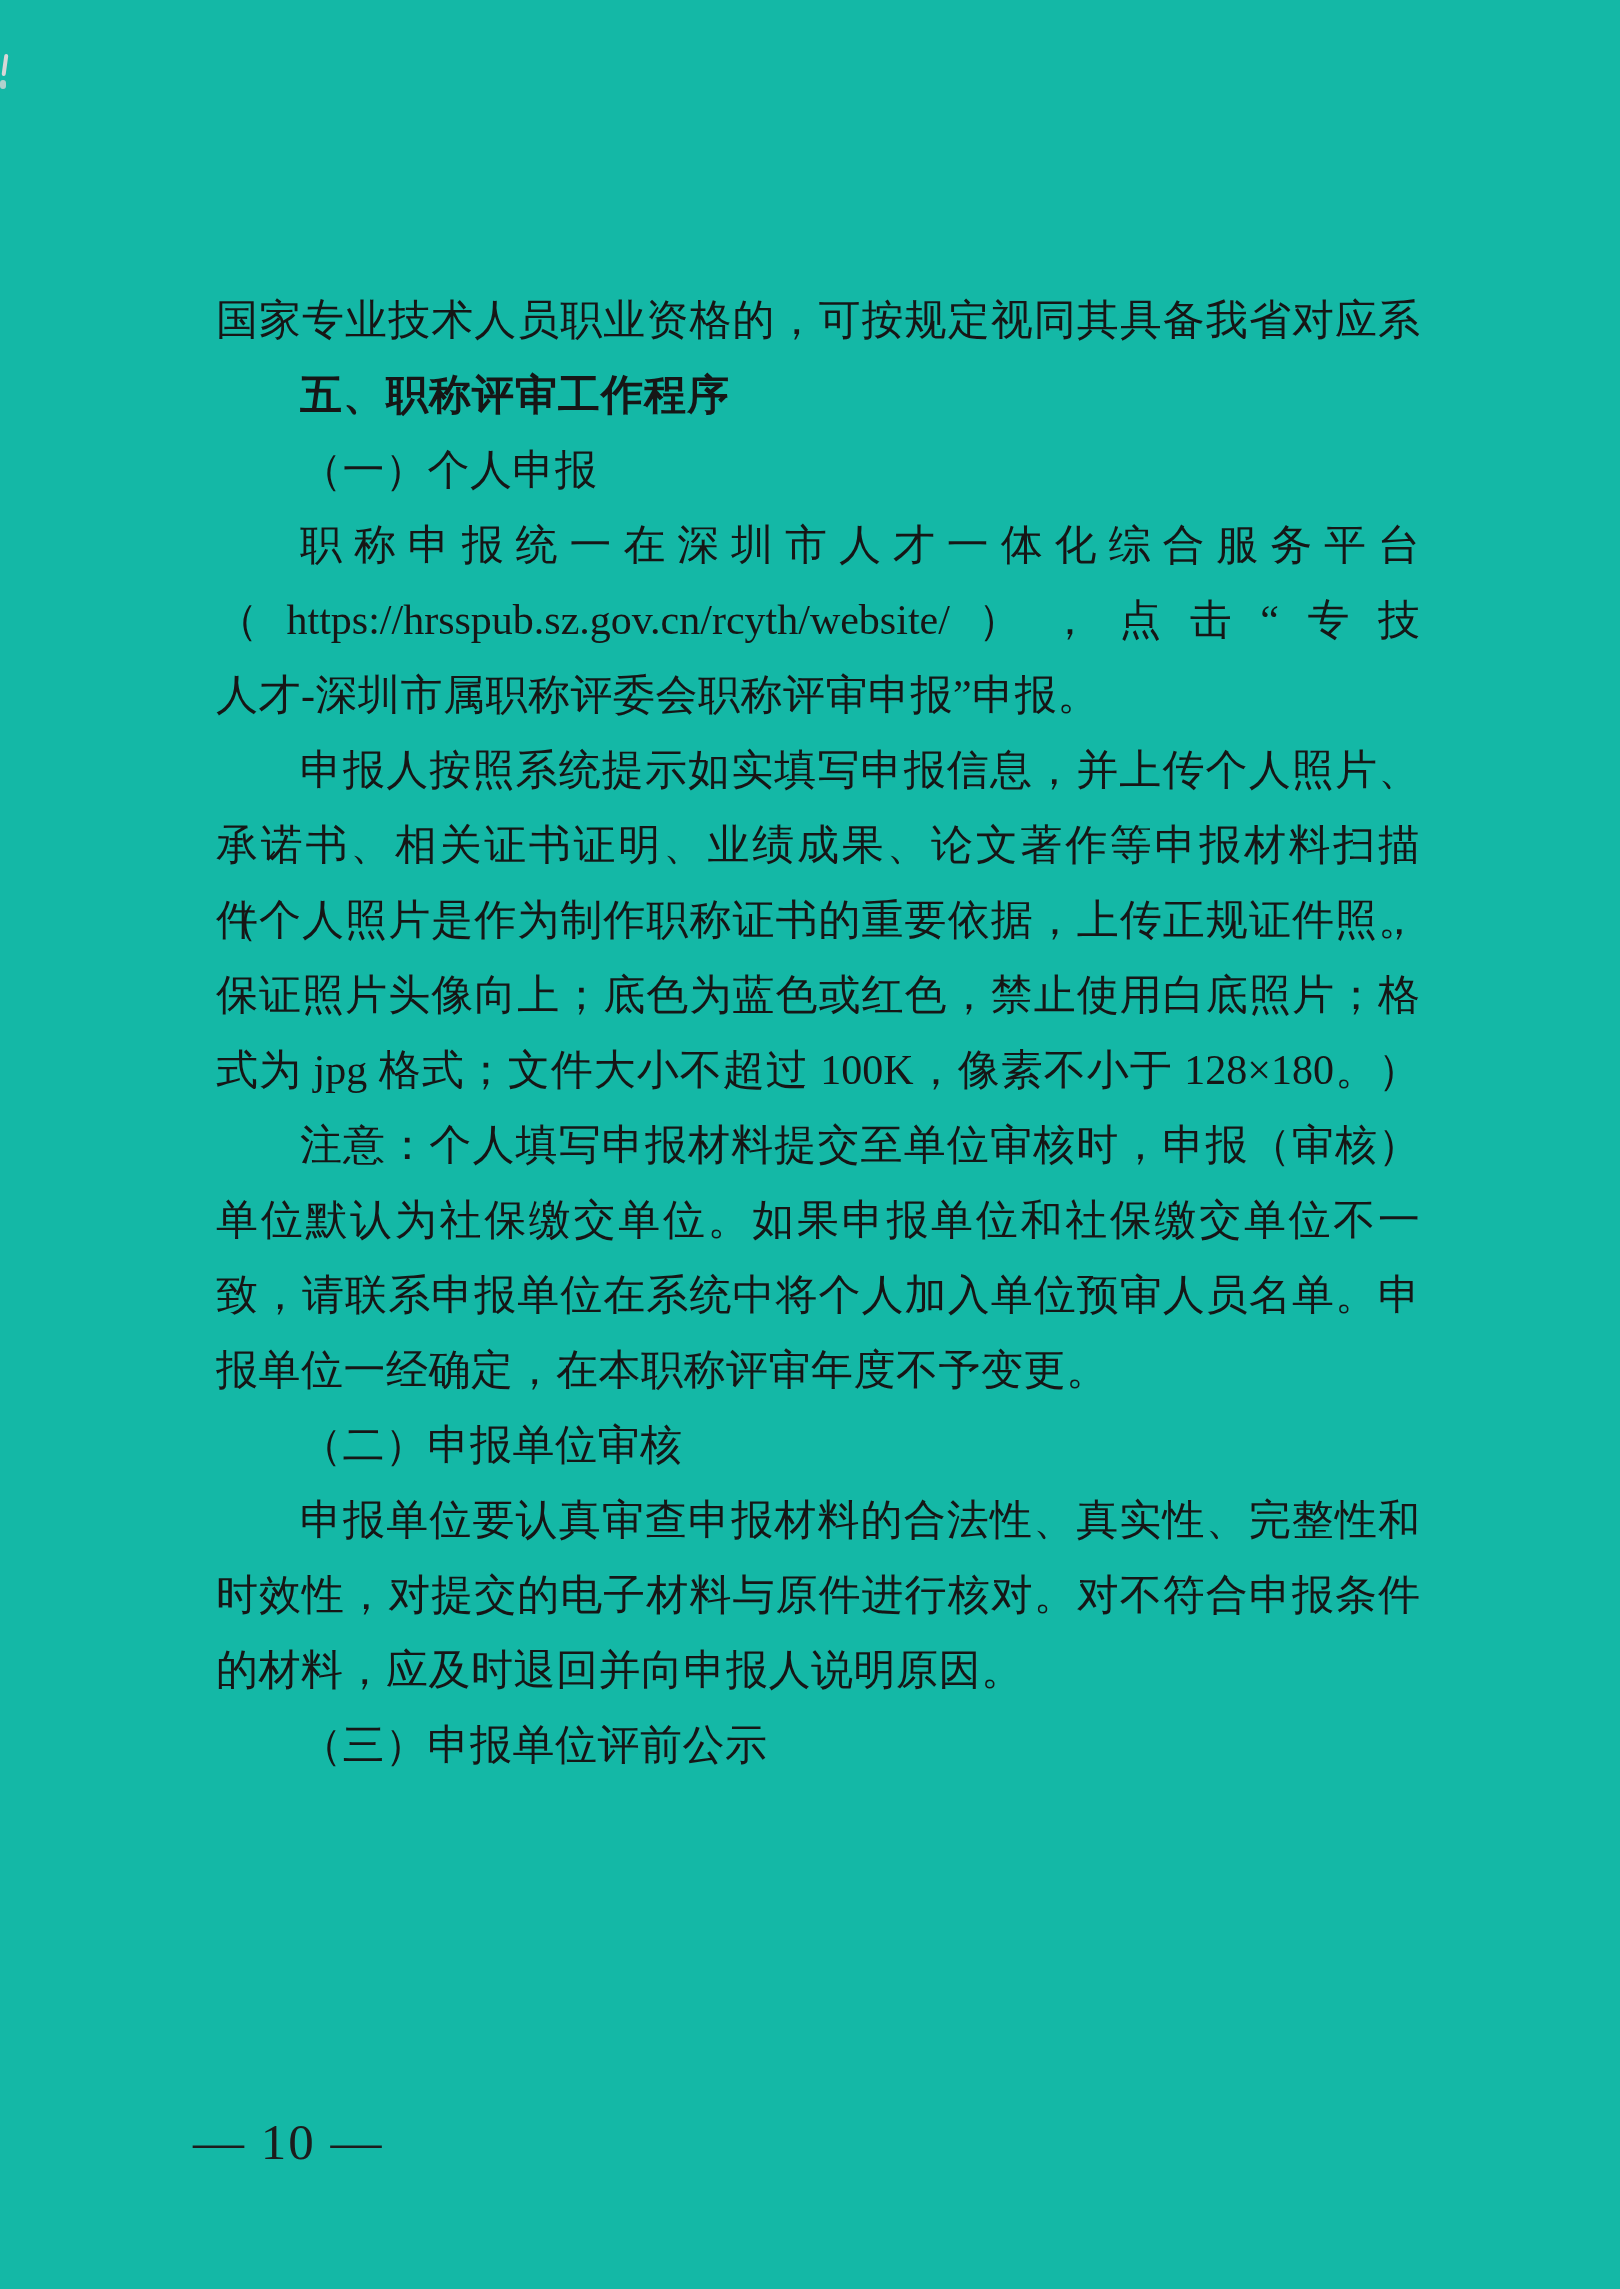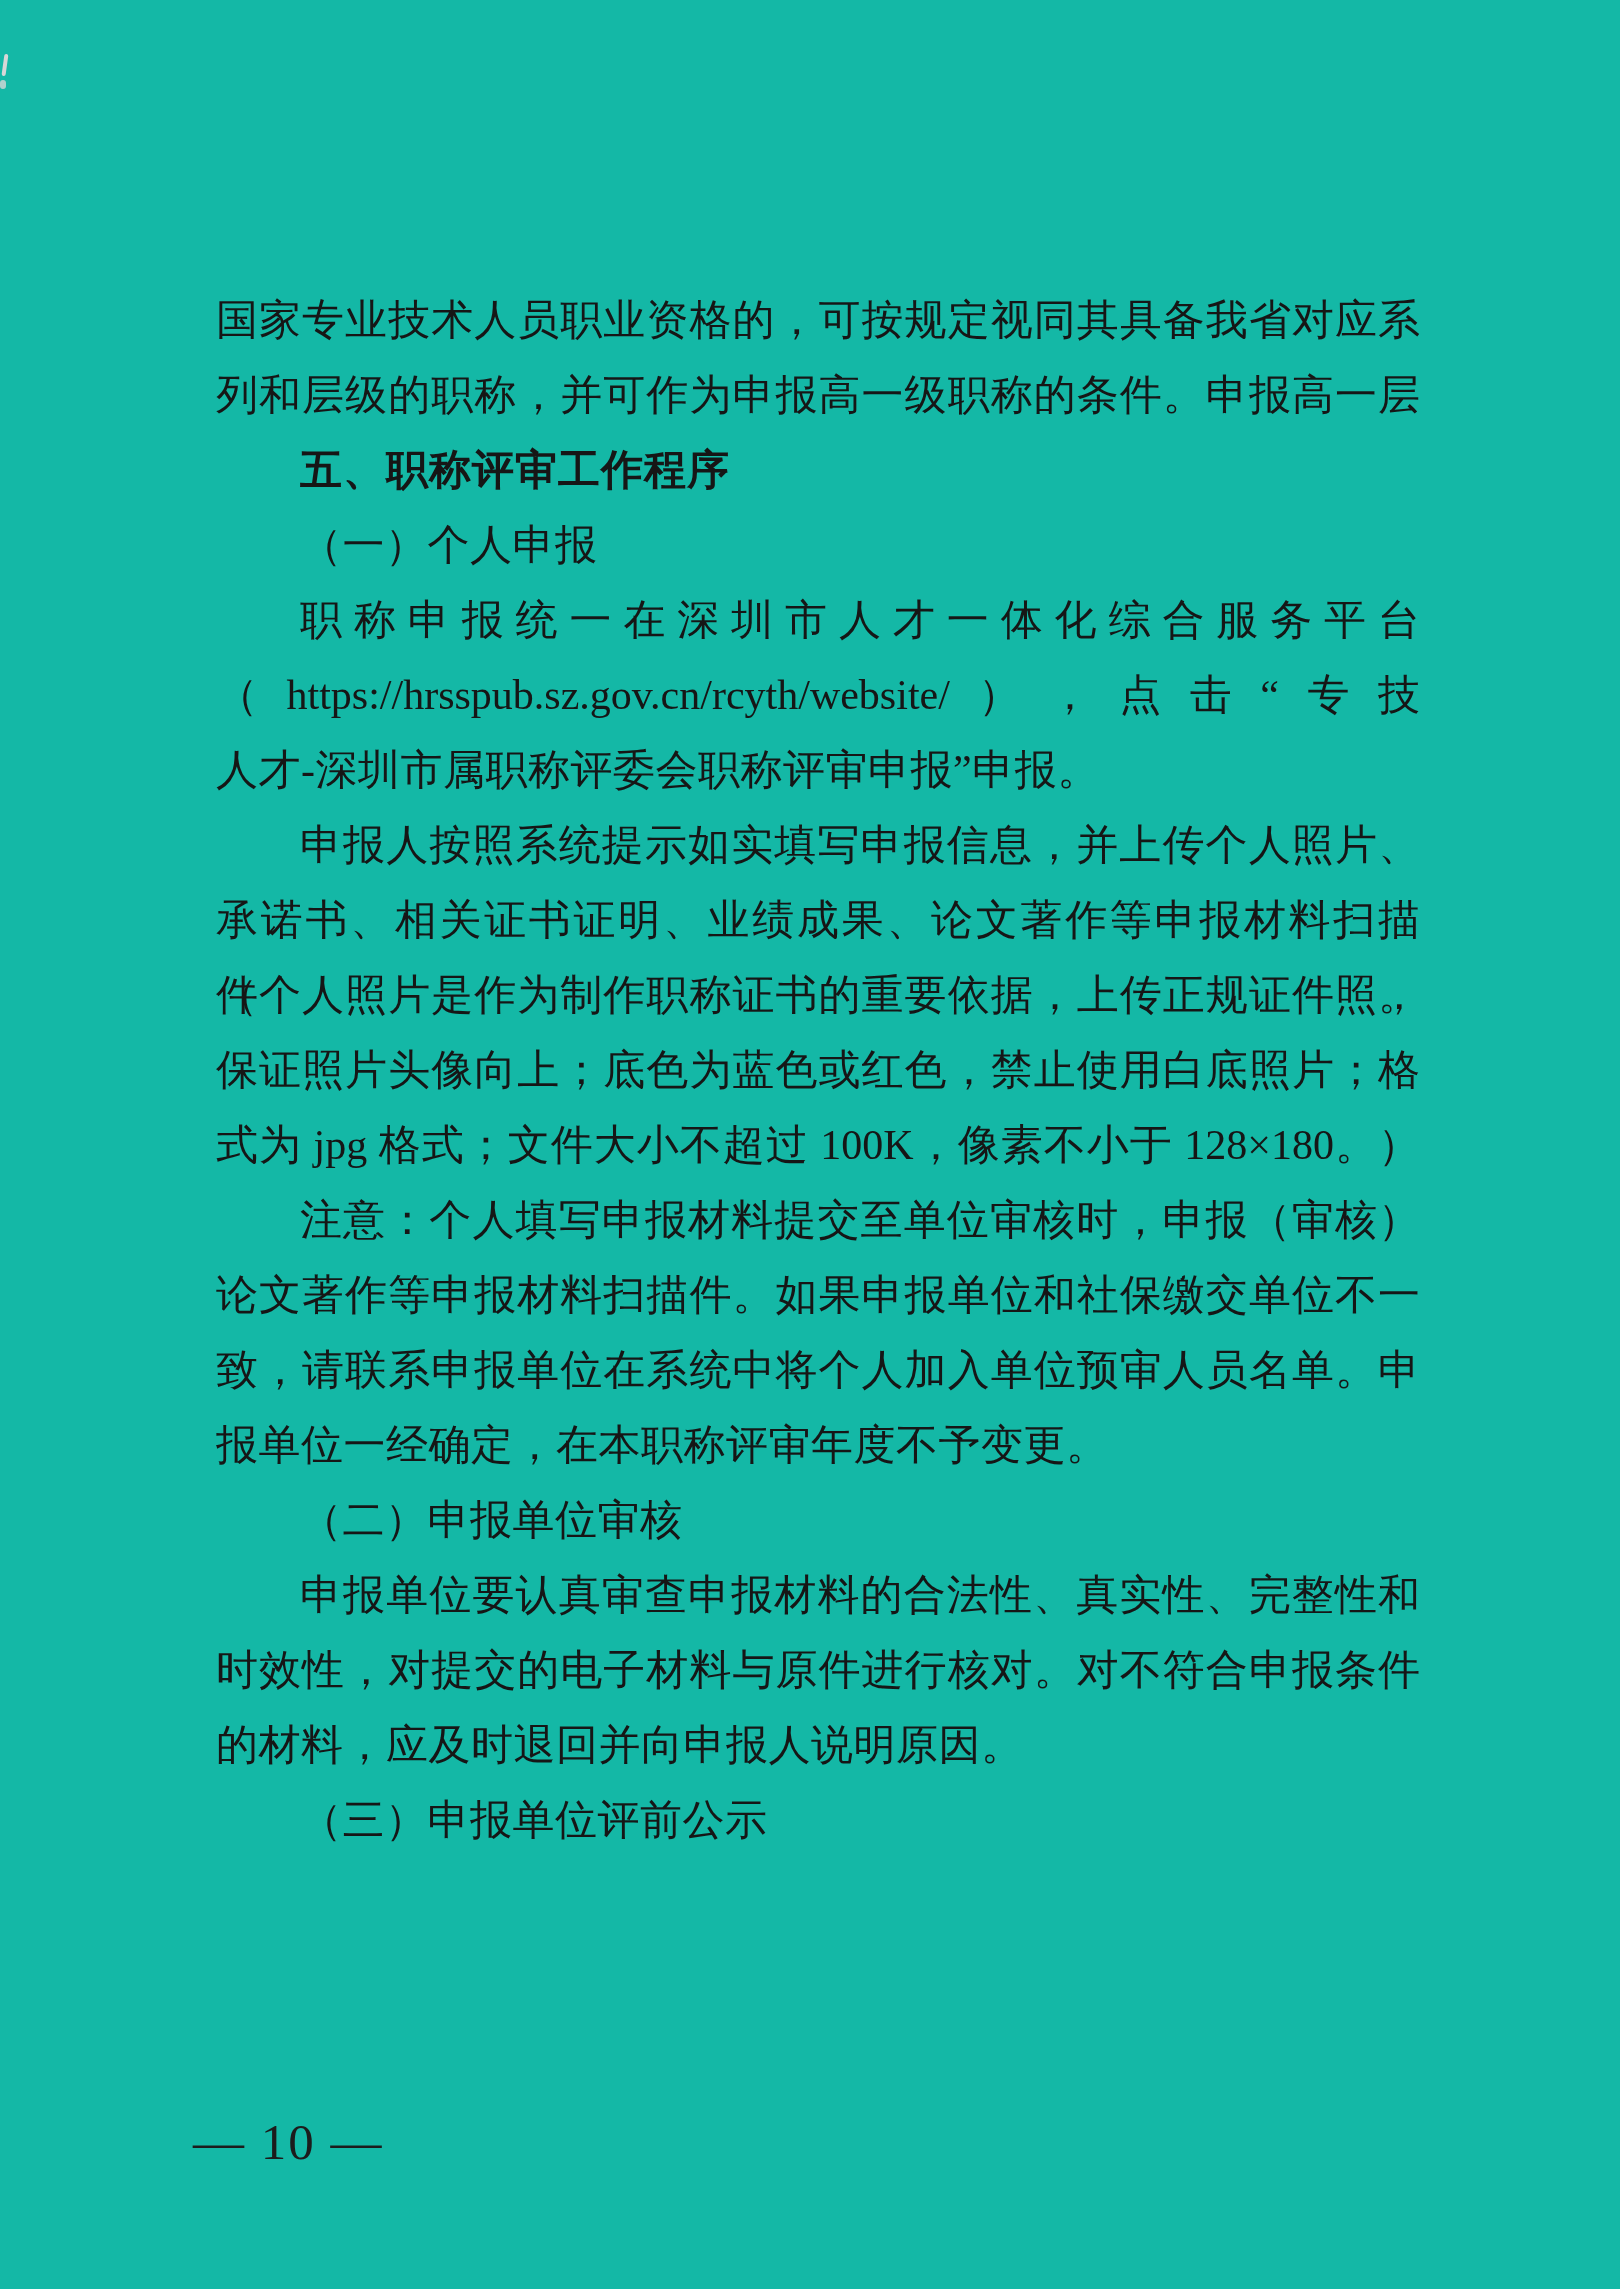--- a/index.html
+++ b/index.html
@@ -65,33 +65,32 @@
 </style>
 </head>
 <body>
 
 <div class="page">
   <div class="artifact a1"></div>
   <div class="artifact a2"></div>
 
   <div class="textblock">
       <div class="line just">国家专业技术人员职业资格的，可按规定视同其具备我省对应系</div>
-      <div class="line just">列和层级的职称，并可作为申报高一级职称的条件。申报高一层</div>
       <div class="line indent bold">五、职称评审工作程序</div>
       <div class="line indent">（一）个人申报</div>
       <div class="line just indent">职称申报统一在深圳市人才一体化综合服务平台</div>
       <div class="line just">（https://hrsspub.sz.gov.cn/rcyth/website/），点击“专技</div>
       <div class="line">人才-深圳市属职称评委会职称评审申报”申报。</div>
       <div class="line just indent">申报人按照系统提示如实填写申报信息，并上传个人照片、</div>
       <div class="line just">承诺书、相关证书证明、业绩成果、论文著作等申报材料扫描件。</div>
       <div class="line just">（个人照片是作为制作职称证书的重要依据，上传正规证件照，</div>
       <div class="line just">保证照片头像向上；底色为蓝色或红色，禁止使用白底照片；格</div>
       <div class="line just">式为 jpg 格式；文件大小不超过 100K，像素不小于 128×180。）</div>
       <div class="line just indent">注意：个人填写申报材料提交至单位审核时，申报（审核）</div>
-      <div class="line just">论文著作等申报材料扫描件。如果申报单位和社保缴交单位不一</div>
+      <div class="line just">单位默认为社保缴交单位。如果申报单位和社保缴交单位不一</div>
       <div class="line just">致，请联系申报单位在系统中将个人加入单位预审人员名单。申</div>
       <div class="line">报单位一经确定，在本职称评审年度不予变更。</div>
       <div class="line indent">（二）申报单位审核</div>
       <div class="line just indent">申报单位要认真审查申报材料的合法性、真实性、完整性和</div>
       <div class="line just">时效性，对提交的电子材料与原件进行核对。对不符合申报条件</div>
       <div class="line">的材料，应及时退回并向申报人说明原因。</div>
       <div class="line indent">（三）申报单位评前公示</div>
     </div>
 
   <div class="footer">— 10 —</div>

